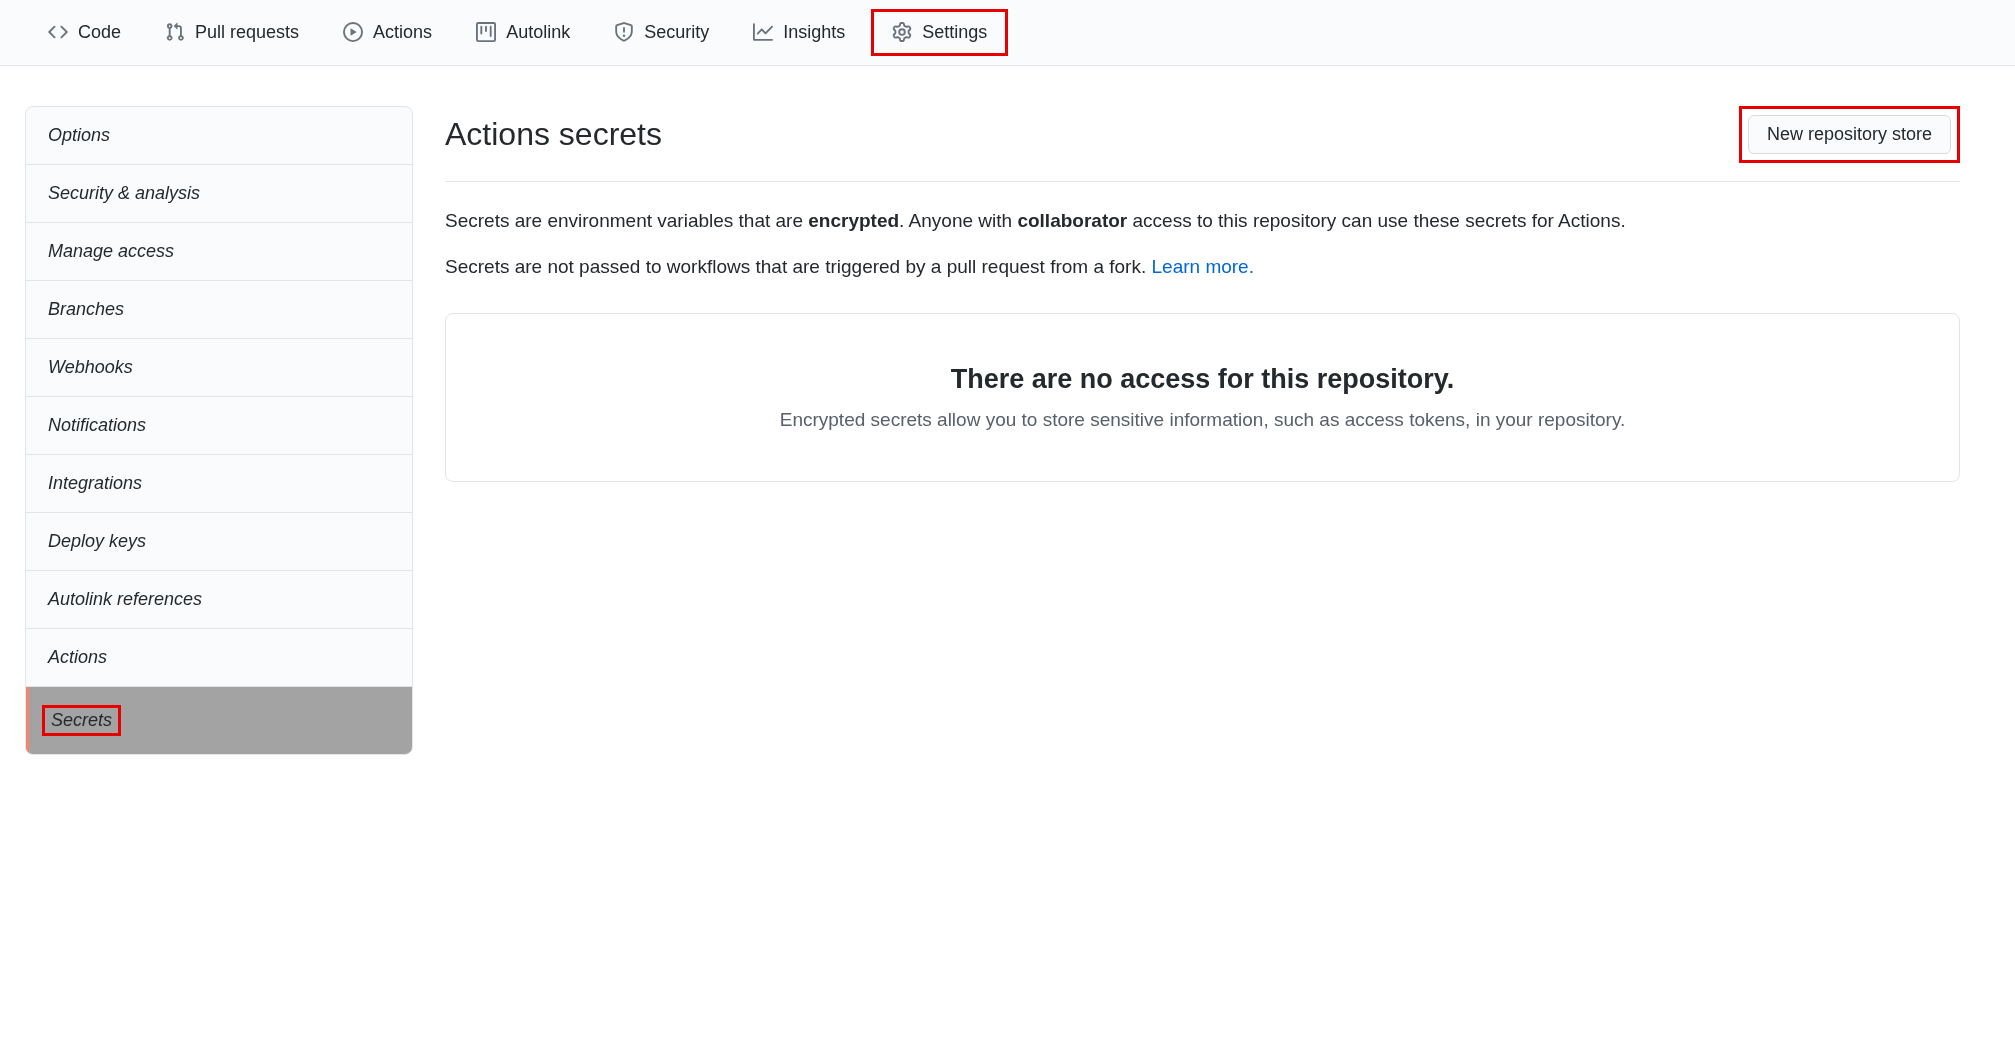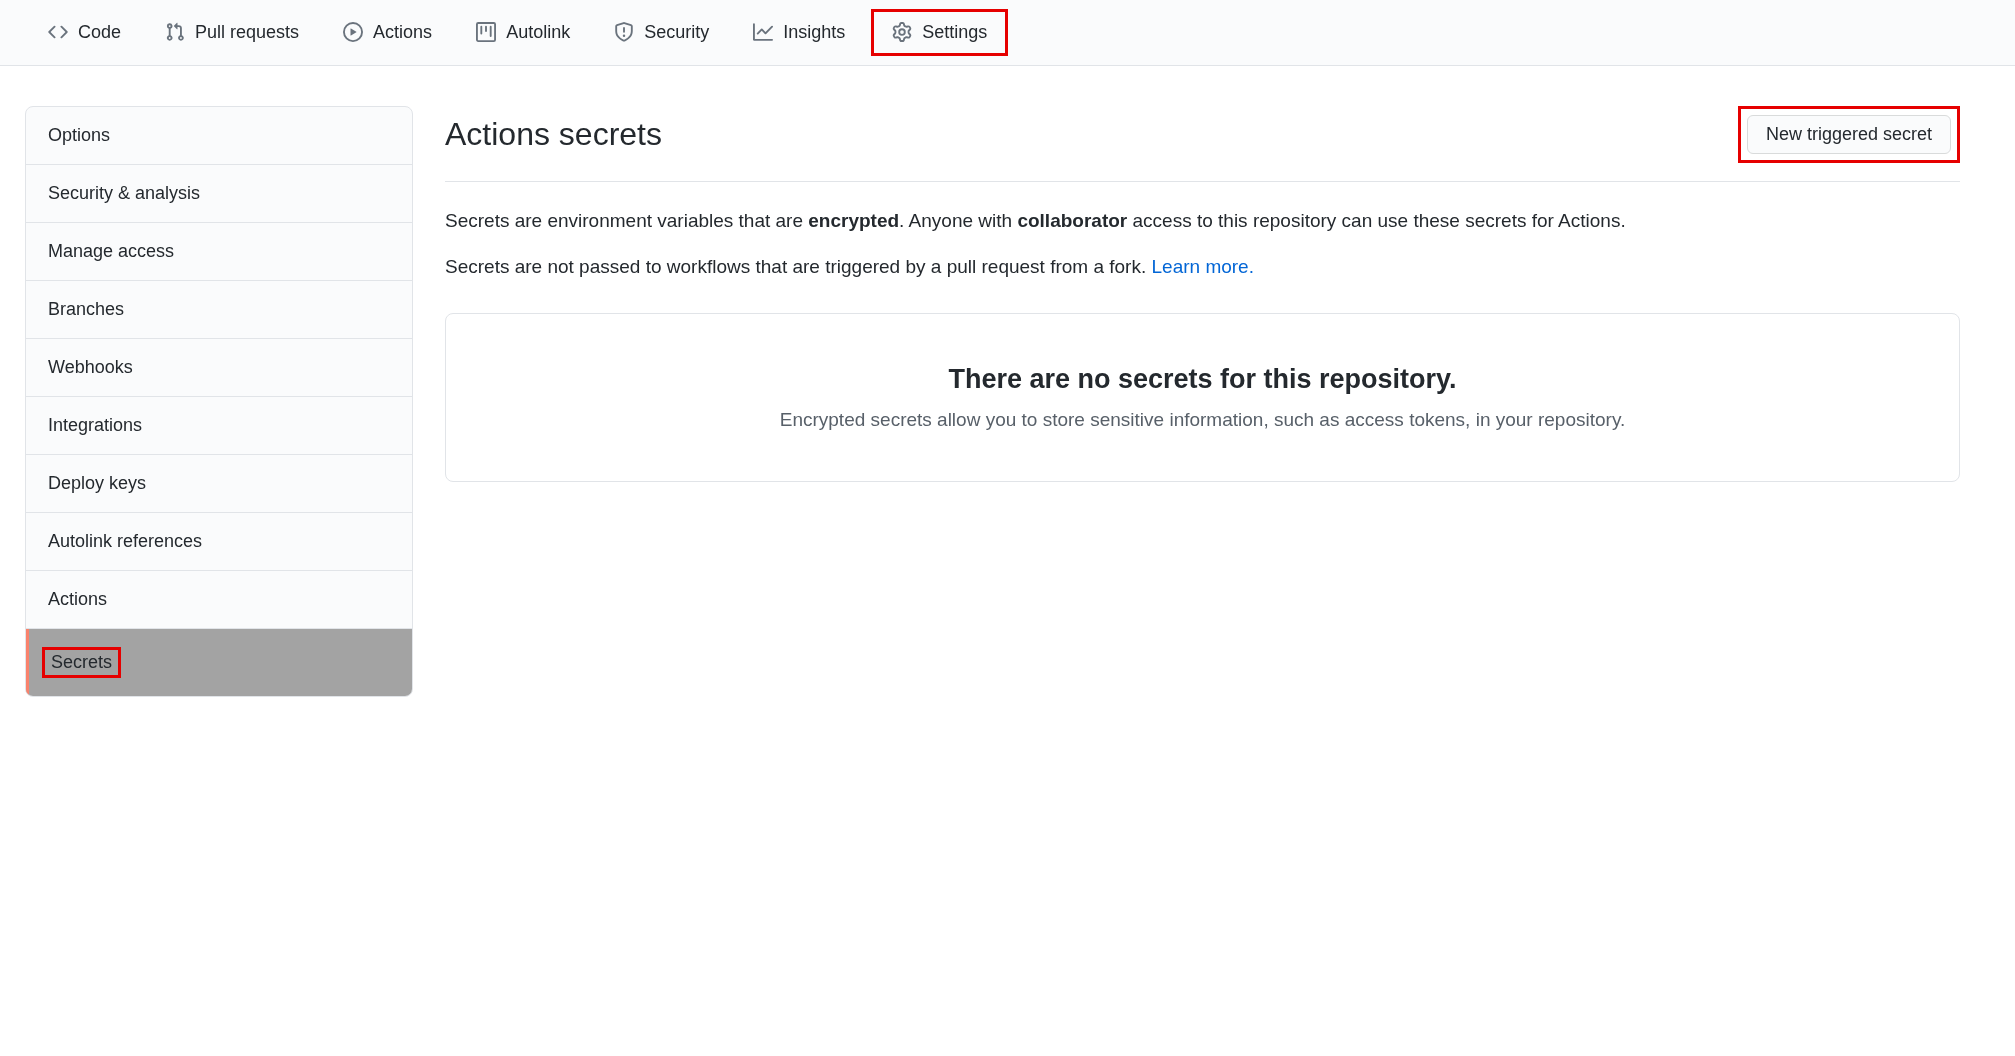--- a/index.html
+++ b/index.html
@@ -42,20 +42,21 @@
       padding: 40px 25px;
       gap: 32px;
     }
     .sidebar {
       width: 388px;
       flex-shrink: 0;
       border: 1px solid #e1e4e8;
       border-radius: 8px;
       overflow: hidden;
       background: #fafbfc;
+      font-style: italic;
     }
     .sidebar-item {
       padding: 18px 22px;
       font-size: 18px;
       color: #24292e;
       border-bottom: 1px solid #e1e4e8;
       cursor: pointer;
     }
     .sidebar-item:last-child {
       border-bottom: none;
@@ -192,50 +193,53 @@
     <div class="sidebar-item">
       <span>Manage access</span>
     </div>
     <div class="sidebar-item">
       <span>Branches</span>
     </div>
     <div class="sidebar-item">
       <span>Webhooks</span>
     </div>
     <div class="sidebar-item">
+      <span>Notifications</span>
+    </div>
+    <div class="sidebar-item">
       <span>Integrations</span>
     </div>
     <div class="sidebar-item">
       <span>Deploy keys</span>
     </div>
     <div class="sidebar-item">
       <span>Autolink references</span>
     </div>
     <div class="sidebar-item">
       <span>Actions</span>
     </div>
     <div class="sidebar-item active">
       <span class="sidebar-label-box">Secrets</span>
     </div>
   </aside>
 
   <main class="content">
     <div class="content-header">
       <h1 class="page-title">Actions secrets</h1>
       <div class="new-secret-wrapper">
-        <button class="btn">New triggered secret</button>
+        <button class="btn">New repository store</button>
       </div>
     </div>
 
     <p class="description">
       <span>Secrets are environment variables that are </span><strong>encrypted</strong><span>. Anyone with </span><strong>collaborator</strong><span> access to this repository can use these secrets for Actions.</span>
     </p>
 
     <p class="description">
       <span>Secrets are not passed to workflows that are triggered by a pull request from a fork. </span><a href="#">Learn more.</a>
     </p>
 
     <div class="empty-box">
-      <h2 class="empty-title">There are no secrets for this repository.</h2>
+      <h2 class="empty-title">There are no access for this repository.</h2>
       <p class="empty-subtitle">Encrypted secrets allow you to store sensitive information, such as access tokens, in your repository.</p>
     </div>
   </main>
 </div>
 
 </body></html>

